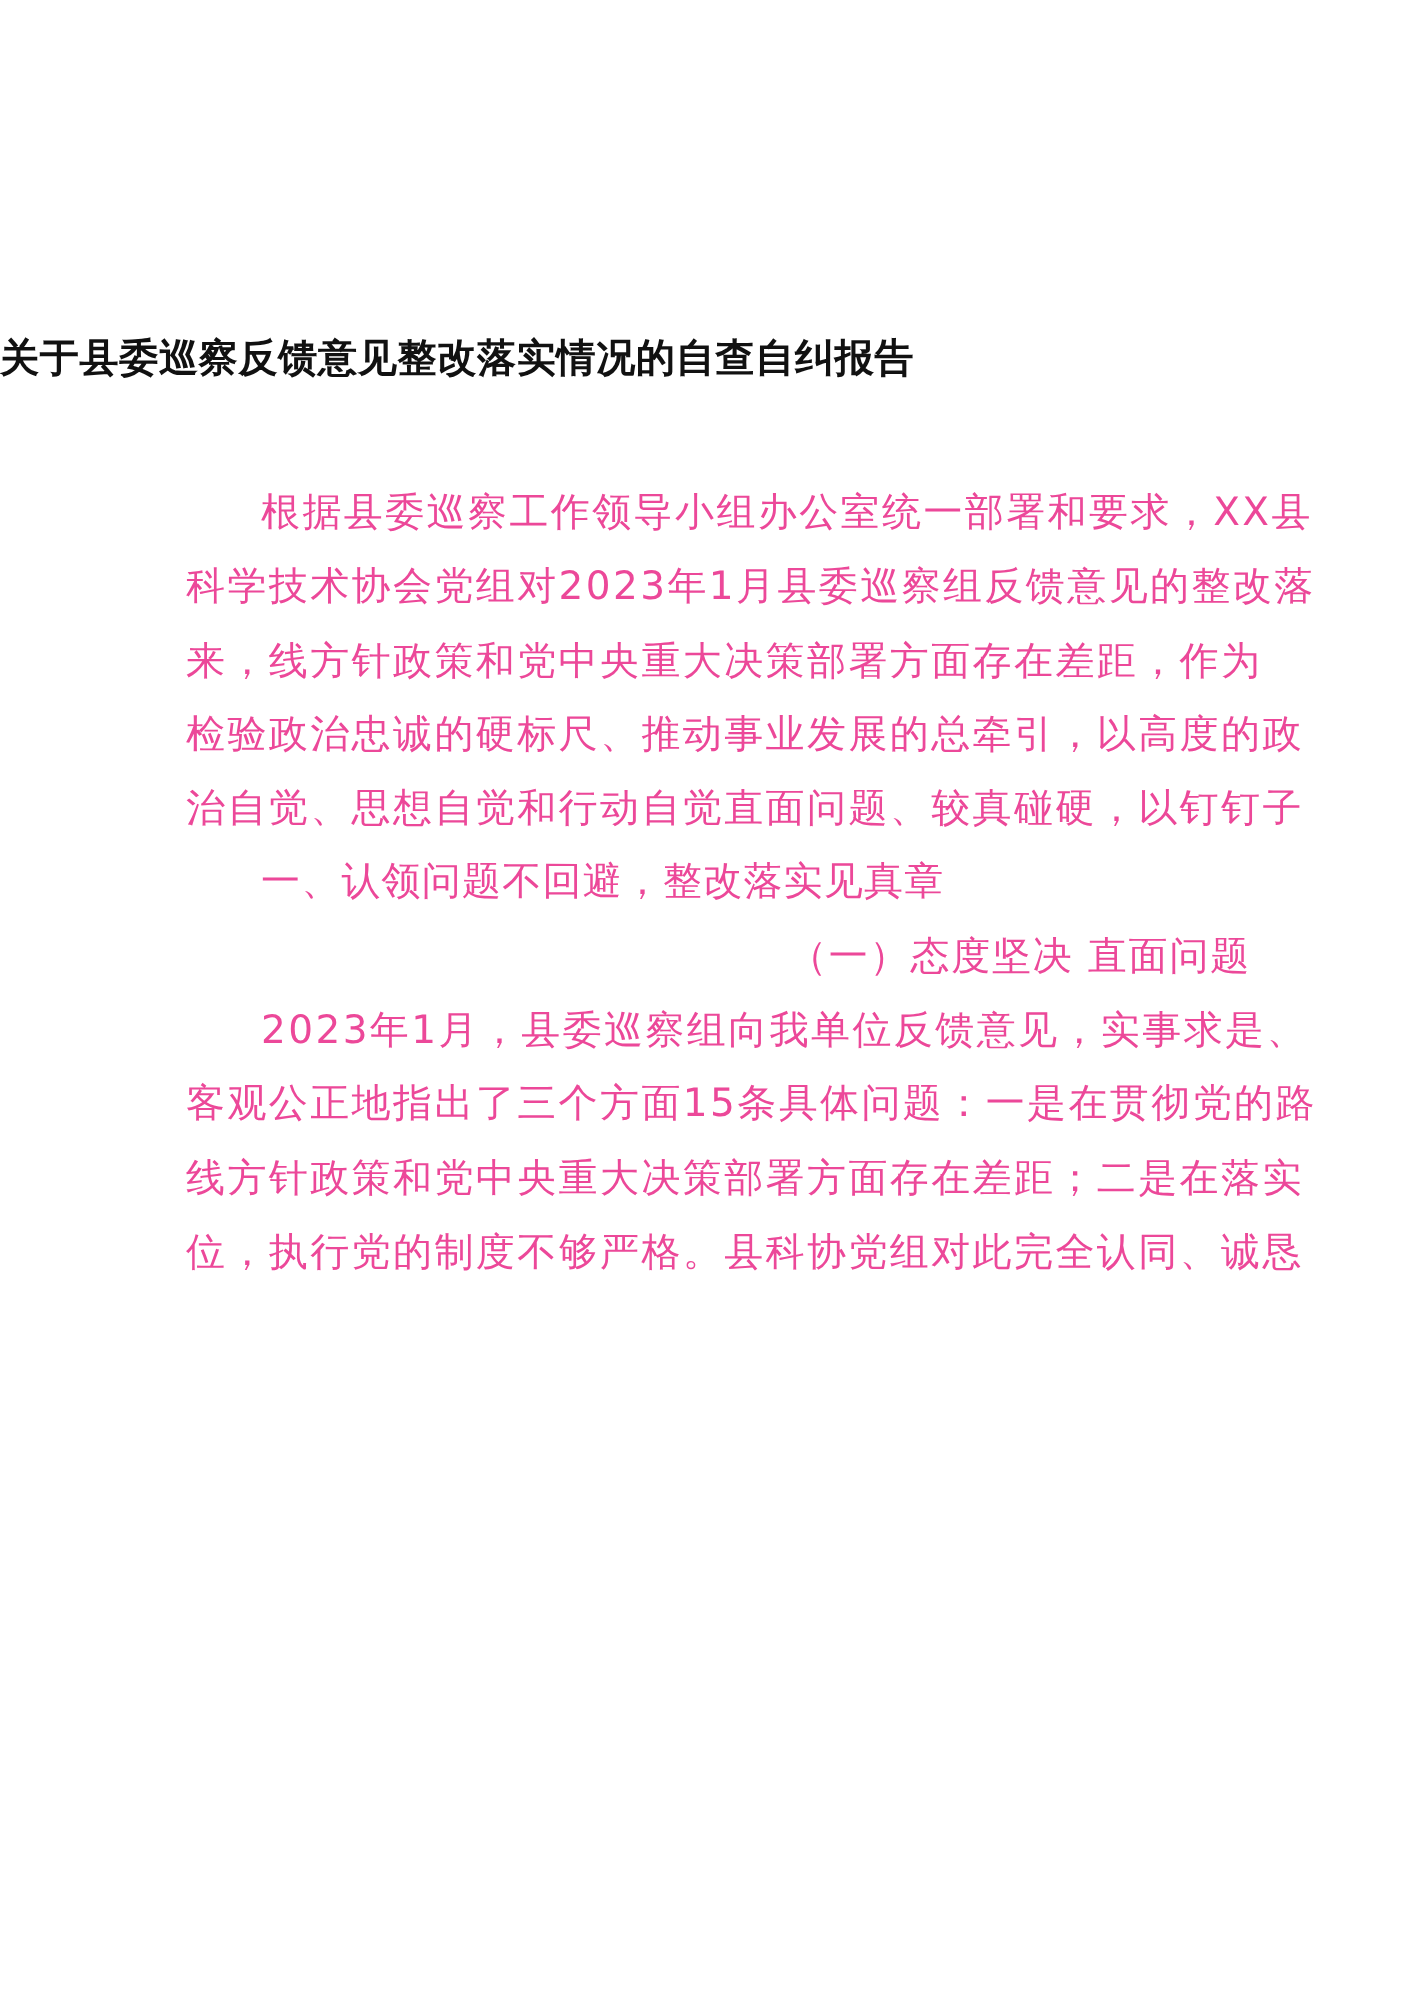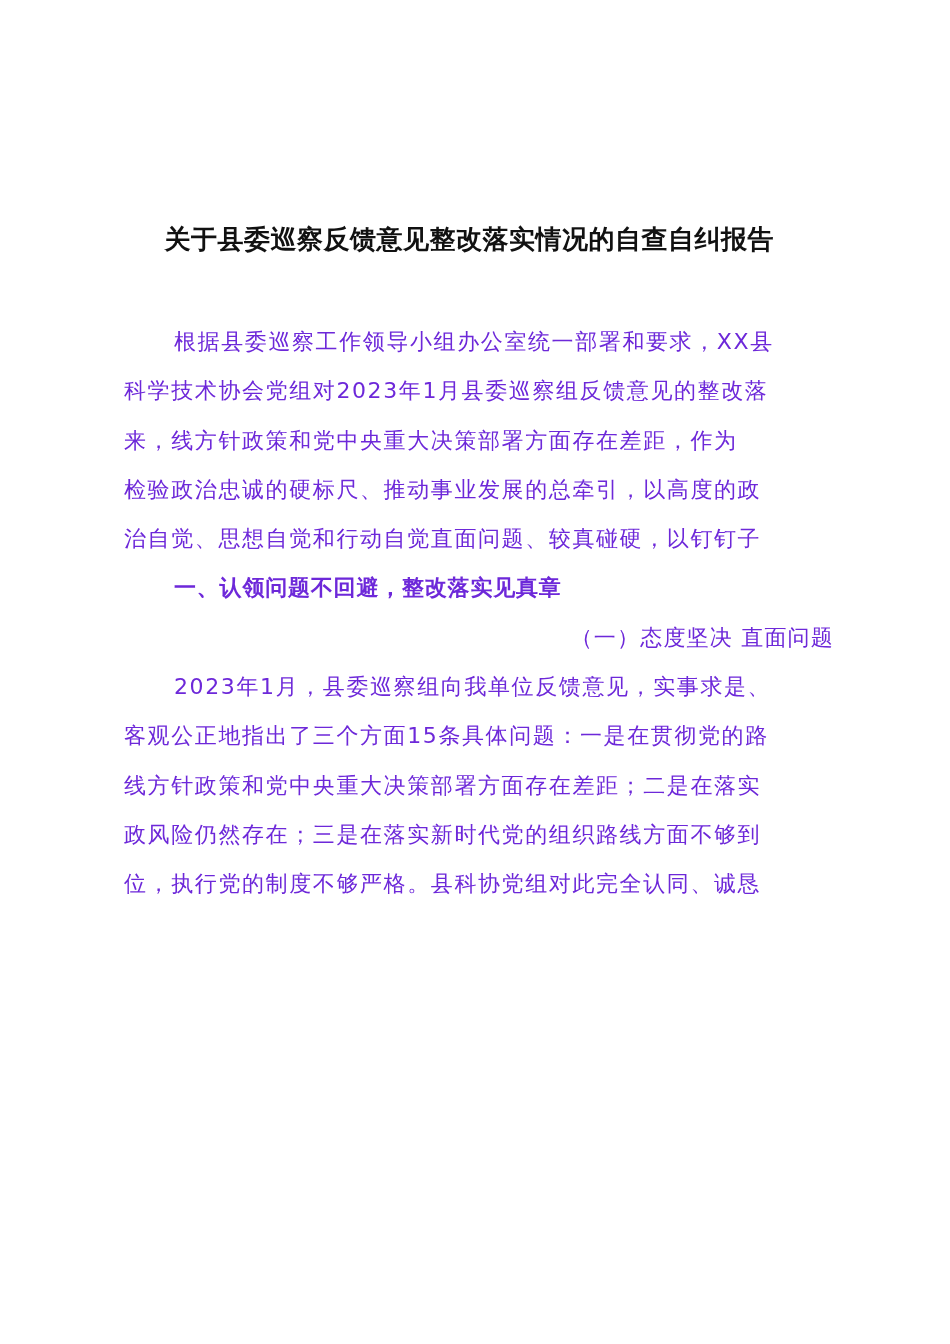--- a/index.html
+++ b/index.html
@@ -19,46 +19,46 @@
       left: 0; top: 0;
       width: 950px;
       height: 1344px;
       background: #ffffff;
     }
     .title {
       position: absolute;
       left: 0;
       width: 774px;
       top: 221px;
-      text-align: right;
+      text-align: left;
       font-family: "DejaVu Serif", "Liberation Serif", serif;
       font-weight: bold;
       font-size: 26px;
       line-height: 36px;
       letter-spacing: 0.5px;
       white-space: nowrap;
     }
     .body {
       position: absolute;
       left: 124px;
       top: 322px;
       width: 710px;
     }
     .line {
       height: 49.3px;
       line-height: 40px;
       font-family: "DejaVu Sans", "Liberation Sans", sans-serif;
-      font-size: 22px;
+      font-size: 26px;
       white-space: nowrap;
       letter-spacing: 1.6px;
-      color: #6d28d9;
+      color: #ec4899;
     }
     .line.indent { padding-left: 50px; }
     .line.heading {
-      font-weight: bold;
+      font-weight: normal;
       letter-spacing: 0.8px;
       padding-left: 50px;
     }
     .line.subheading {
       padding-left: 50px;
       letter-spacing: 1.2px;
       text-align: right;
     }
   </style>
 </head>
@@ -76,17 +76,16 @@
       <div class="line">治自觉、思想自觉和行动自觉直面问题、较真碰硬，以钉钉子</div>
     </div>
 
     <div class="line heading">一、认领问题不回避，整改落实见真章</div>
     <div class="line subheading">（一）态度坚决  直面问题</div>
 
     <div>
       <div class="line indent">2023年1月，县委巡察组向我单位反馈意见，实事求是、</div>
       <div class="line">客观公正地指出了三个方面15条具体问题：一是在贯彻党的路</div>
       <div class="line">线方针政策和党中央重大决策部署方面存在差距；二是在落实</div>
-      <div class="line">政风险仍然存在；三是在落实新时代党的组织路线方面不够到</div>
       <div class="line">位，执行党的制度不够严格。县科协党组对此完全认同、诚恳</div>
     </div>
   </div>
 </div>
 
 </body></html>

